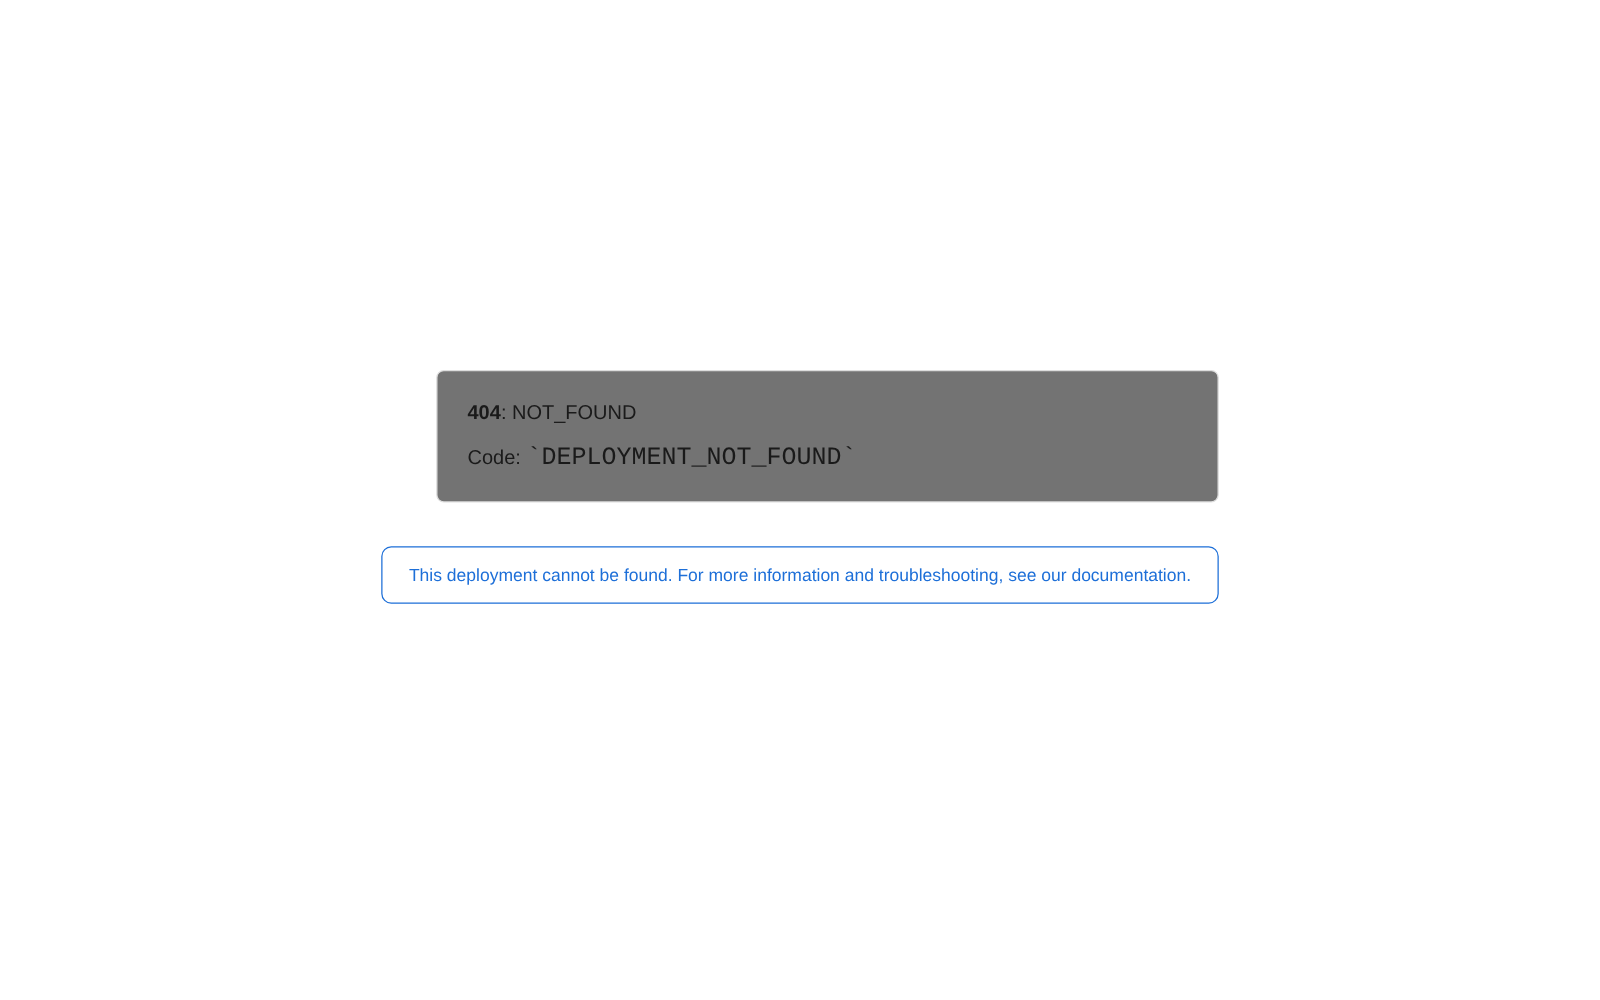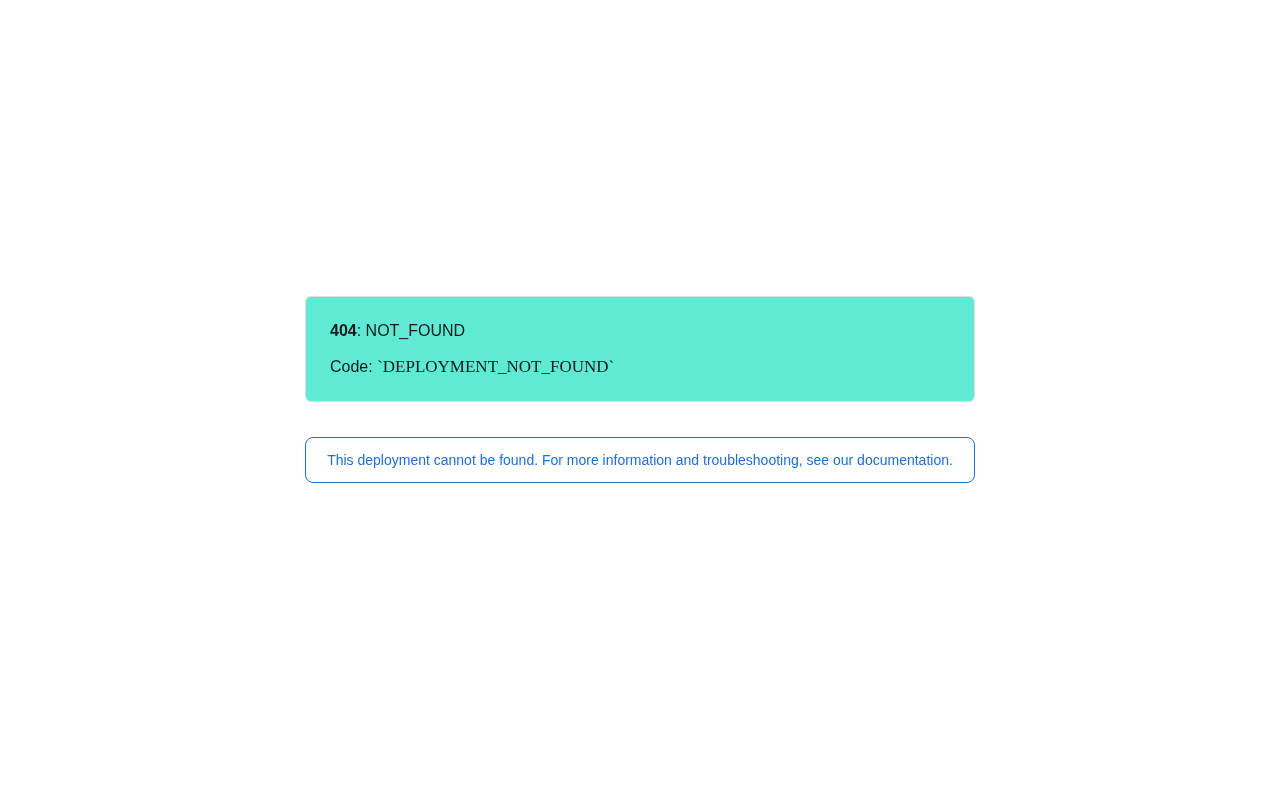--- a/index.html
+++ b/index.html
@@ -16,33 +16,34 @@
     overflow: hidden;
   }
   .content {
     width: 670px;
     margin: 296px auto 0 auto;
   }
   .error-card {
     border: 1px solid #dddddd;
     border-radius: 6px;
     padding: 8px 24px;
-    background: #5eead4;
+    background: #737373;
+    margin-left: 44px;
   }
   .error-card p {
     margin: 16px 0;
     font-size: 16px;
     line-height: 20px;
   }
   .error-card strong {
     font-weight: bold;
   }
   .error-card code {
-    font-family: Liberation Serif, serif;
-    font-size: 17px;
+    font-family: Liberation Mono, monospace;
+    font-size: 20px;
     color: #1a1a1a;
   }
   .alert {
     margin-top: 35px;
     height: 46px;
     border: 1px solid #1d6fd8;
     border-radius: 8px;
     color: #1d6fd8;
     font-size: 14px;
     line-height: 20px;

